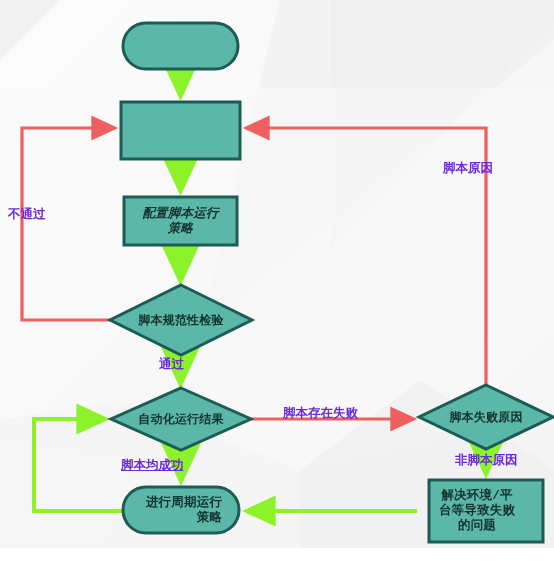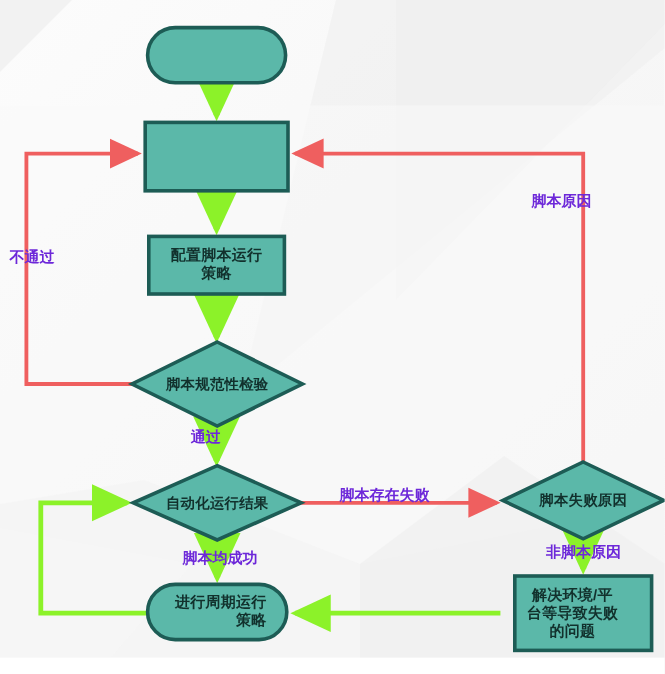--- a/index.html
+++ b/index.html
@@ -118,41 +118,41 @@
       <polygon points="181,285 252,320 181,355 110,320" fill="#5bb8a9"></polygon>
       <polygon points="181,388 251,419 181,450 111,419" fill="#5bb8a9"></polygon>
       <polygon points="486,385 553,417 486,449 419,417" fill="#5bb8a9"></polygon>
       <rect x="429" y="480" width="114" height="62" fill="#5bb8a9"></rect>
       <rect x="123" y="487" width="116" height="46" rx="23" ry="23" fill="#5bb8a9"></rect>
     </g>
   </svg>
 
 
 
-  <div class="node-text" style="left:124px; top:197px; width:113px; height:48px;">配置脚本运行
+  <div class="node-text" style="left:124px; top:197px; width:113px; height:48px;font-style:italic;">配置脚本运行
 策略</div>
 
   <div class="node-text" style="left:104px; top:305px; width:154px; height:30px; font-size:12px;">脚本规范性检验</div>
 
   <div class="node-text" style="left:106px; top:404px; width:150px; height:30px; font-size:12px;">自动化运行结果</div>
 
   <div class="node-text" style="left:419px; top:402px; width:134px; height:30px; font-size:12px;">脚本失败原因</div>
 
-  <div class="node-text" style="left:429px; top:480px; width:96px; height:62px;">解决环境/平
+  <div class="node-text" style="left:429px; top:480px; width:96px; height:62px;font-family:Liberation Mono, monospace;">解决环境/平
 台等导致失败
 的问题</div>
 
   <div class="node-text" style="left:123px; top:487px; width:122px; height:46px;text-align:right;">进行周期运行
 策略</div>
 
   <div class="edge-label" style="left:8px; top:207px;">不通过</div>
 
   <div class="edge-label" style="left:159px; top:357px;">通过</div>
 
   <div class="edge-label" style="left:283px; top:406px;">脚本存在失败</div>
 
   <div class="edge-label" style="left:443px; top:161px;">脚本原因</div>
 
   <div class="edge-label" style="left:455px; top:453px;">非脚本原因</div>
 
-  <div class="edge-label" style="left:152px; top:458px;">脚本均成功</div>
+  <div class="edge-label" style="left:121px; top:458px;text-decoration:underline;">脚本均成功</div>
 
 </div>
 
 </body></html>

